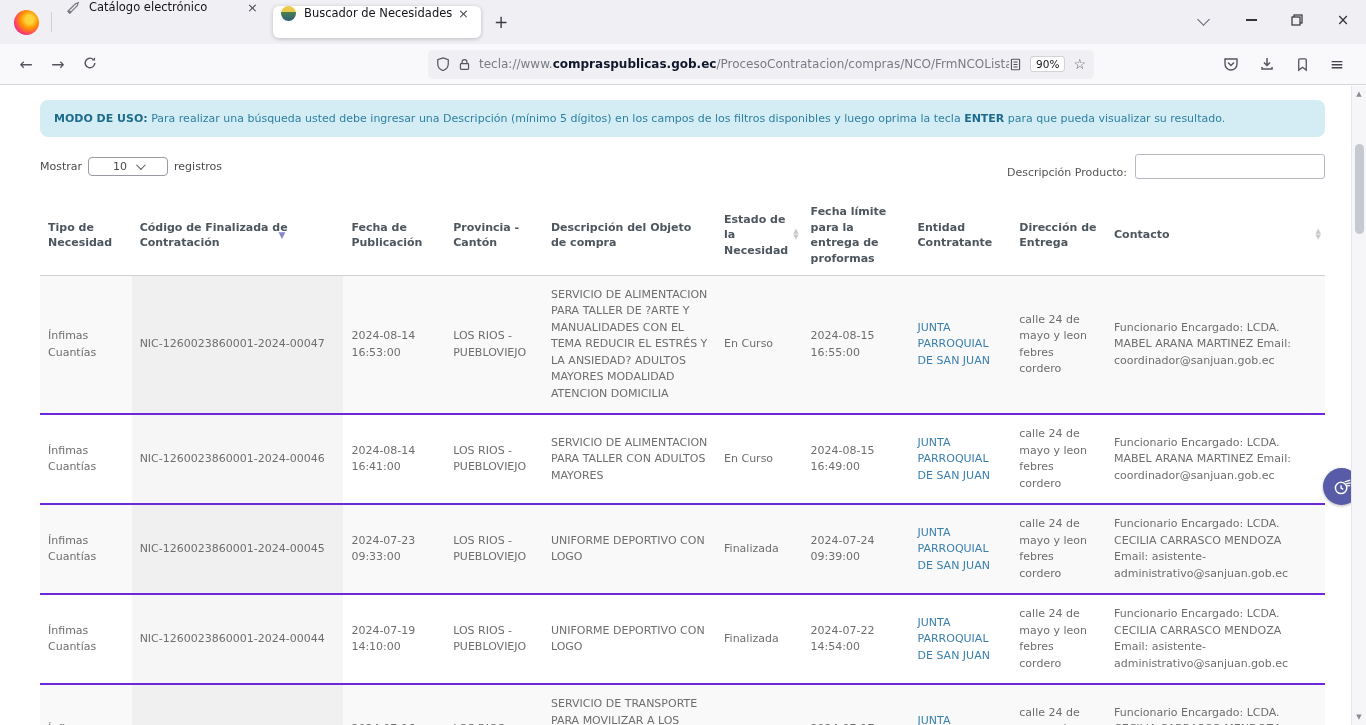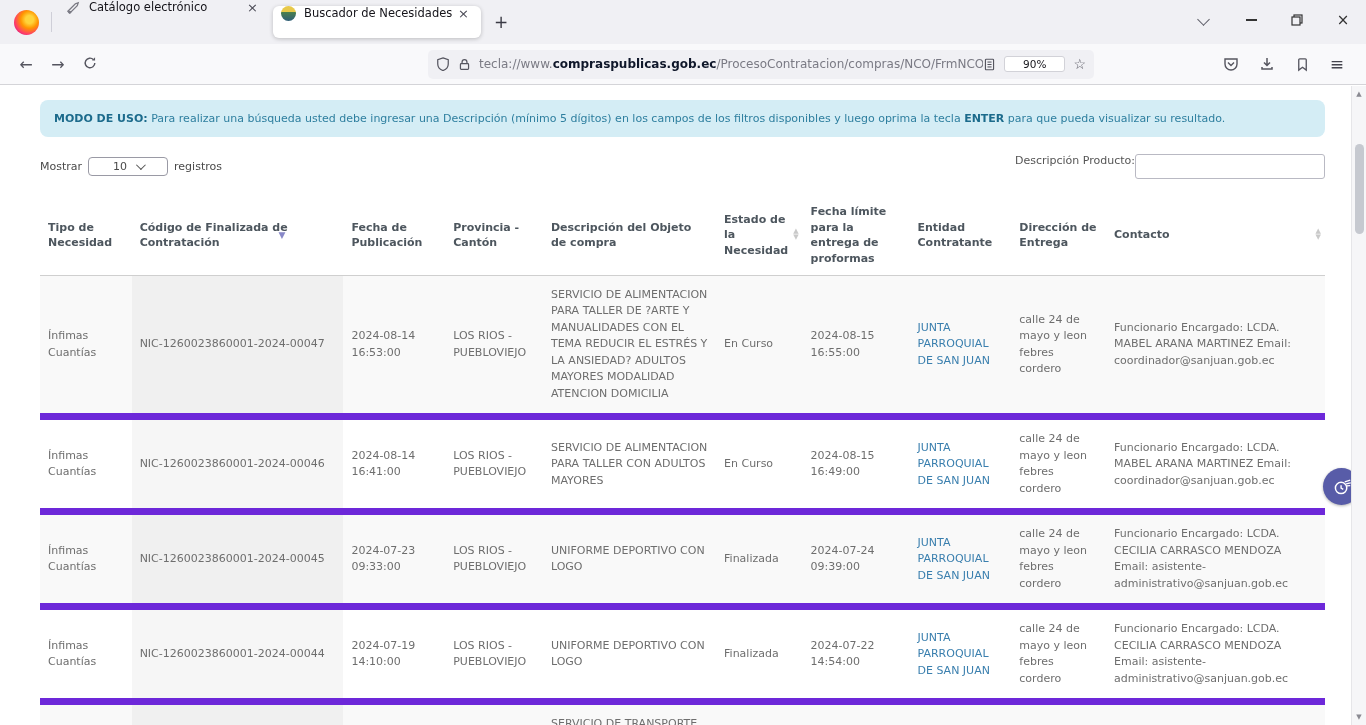--- a/index.html
+++ b/index.html
@@ -25,42 +25,42 @@
   .win-btn { width:46px; height:40px; display:flex; align-items:center; justify-content:center; color:#333; font-size:15px; }
   .minimize-glyph { width:11px; height:1.4px; background:#333; display:block; }
 
   .toolbar { height:41px; background:#f9f9fb; border-bottom:1px solid #d4d4d8; display:flex; align-items:center; padding:0 10px; }
   .nav-ic { width:32px; text-align:center; color:#55555f; font-size:16px; }
   .urlbar { width:666px; height:29px; margin-left:322px; background:#f0f0f4; border-radius:5px;
     display:flex; align-items:center; padding:0 8px; }
   .urlbar svg { flex:0 0 auto; }
   .url-text { flex:1; font-size:12px; color:#7a7a84; white-space:nowrap; overflow:hidden; margin-left:8px; }
   .url-text .domain { color:#0f172a; font-weight:bold; }
-  .zoom-pill { border:1px solid #d2d2d8; background:#fff; border-radius:3px; font-size:10.5px; color:#15141a; padding:1px 18px; margin:0 8px; }
+  .zoom-pill { border:1px solid #d2d2d8; background:#fff; border-radius:3px; font-size:10.5px; color:#15141a; padding:1px 5px; margin:0 8px; }
   .star { color:#55555f; font-size:14px; }
   .right-icons { margin-left:auto; display:flex; align-items:center; gap:20px; padding-right:12px; color:#55555f; }
   .hamburger { font-size:17px; color:#44444e; }
 
   
   .page { position:relative; height:640px; background:#fff; padding:15px 41px 0 40px; }
 
   .banner { background:#d4edf5; border-radius:8px; padding:11px 14px; font-size:11px; color:#2e7f9f; line-height:1.4; }
   .banner b { color:#1c6b8c; }
 
   .controls { display:flex; align-items:center; margin-top:17px; font-size:11px; color:#4a4a4a; }
   .select-box { display:inline-flex; align-items:center; gap:9px; border:1px solid #9a9aa5; border-radius:4px;
     background:#fff; padding:2px 24px; margin:0 6px; font-size:11px; }
   .select-box .chev { width:7px; height:7px; border-right:1.4px solid #555; border-bottom:1.4px solid #555; transform:rotate(45deg) translateY(-2px); }
-  .filter-group { margin-left:auto; display:flex; align-items:flex-start; color:#555; }
+  .filter-group { margin-left:auto; display:flex; align-items:flex-end; gap:8px; color:#555; }
   .filter-input { width:190px; height:25px; border:1px solid #b9b9c3; border-radius:3px; background:#fff; }
 
   table.needs { width:100%; border-collapse:collapse; table-layout:fixed; margin-top:16px; }
   th { text-align:left; vertical-align:middle; padding:9px 8px; font-size:11px; font-weight:bold;
     color:#4d565e; line-height:1.4; position:relative; border-bottom:1px solid #cfcfcf; cursor:pointer; }
-  td { padding:11px 8px; font-size:11px; color:#6e6e6e; vertical-align:middle; line-height:1.5; border-bottom:7px solid #6d28d9; }
+  td { padding:11px 8px; font-size:11px; color:#6e6e6e; vertical-align:middle; line-height:1.5; border-bottom:2px solid #6d28d9; }
   tbody tr:nth-child(odd) { background:#f9f9f9; }
   td.c-codigo { background:rgba(0,0,0,0.035); }
   .sort-desc { position:absolute; right:58px; top:50%; transform:translateY(-50%); color:#8888c8; font-size:9px; }
   .sort-both { position:absolute; right:4px; top:50%; transform:translateY(-50%); color:#c9c9c9; font-size:7px; line-height:0.85; text-align:center; }
   .entidad-link { color:#3a7fae; cursor:pointer; text-decoration:none; }
 
   
   .w-tipo{width:90px}.w-codigo{width:208px}.w-fpub{width:100px}.w-prov{width:96px}.w-desc{width:170px}
   .w-estado{width:85px}.w-flim{width:105px}.w-entidad{width:100px}.w-dir{width:93px}.w-contacto{width:215px}
 

